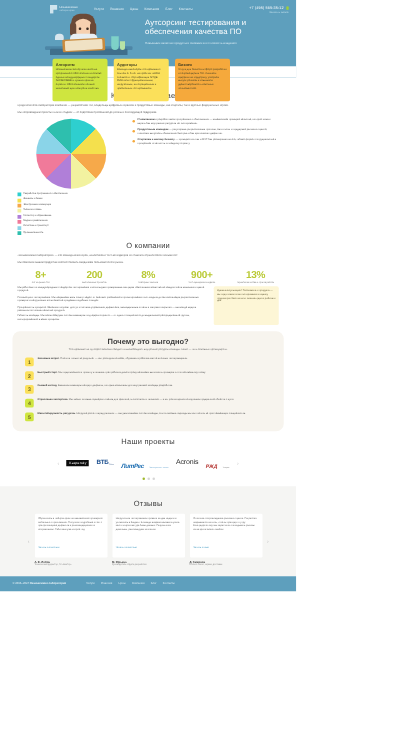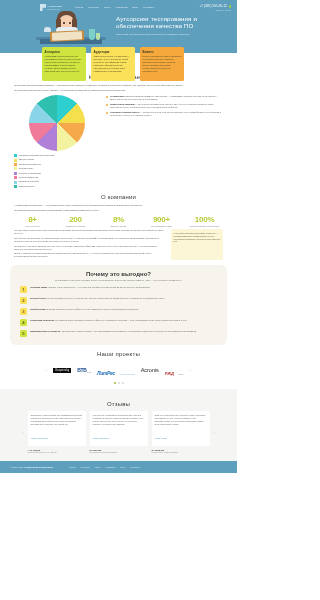--- a/index.html
+++ b/index.html
@@ -340,21 +340,21 @@
       </div>
       <div class="stat">
         <div class="num">8%</div>
         <div class="cap">повторных заказов</div>
       </div>
       <div class="stat">
         <div class="num">900+</div>
         <div class="cap">тест-сценариев в неделю</div>
       </div>
       <div class="stat">
-        <div class="num">100%</div>
+        <div class="num">13%</div>
         <div class="cap">гарантия качества и сроков работы</div>
       </div>
     </div>
 
     <div class="about-body">
       <div class="about-main">
         <p>Мы работаем по международным стандартам тестирования и используем проверенные методики обеспечения качества на каждом этапе жизненного цикла продукта.</p>
         <p>Полный цикл тестирования. Мы закрываем весь спектр задач: от анализа требований и проектирования тест-модели до автоматизации регрессионных проверок и нагрузочных испытаний на продакшн-подобных стендах.</p>
         <p>Прозрачность процесса. Заказчик получает доступ к системе управления дефектами, еженедельные отчёты и метрики покрытия — вы всегда видите реальное состояние качества продукта.</p>
         <p>Гибкость команды. Мы масштабируем состав инженеров под задачи спринта — от одного специалиста до выделенной распределённой группы, интегрированной в ваши процессы.</p>

